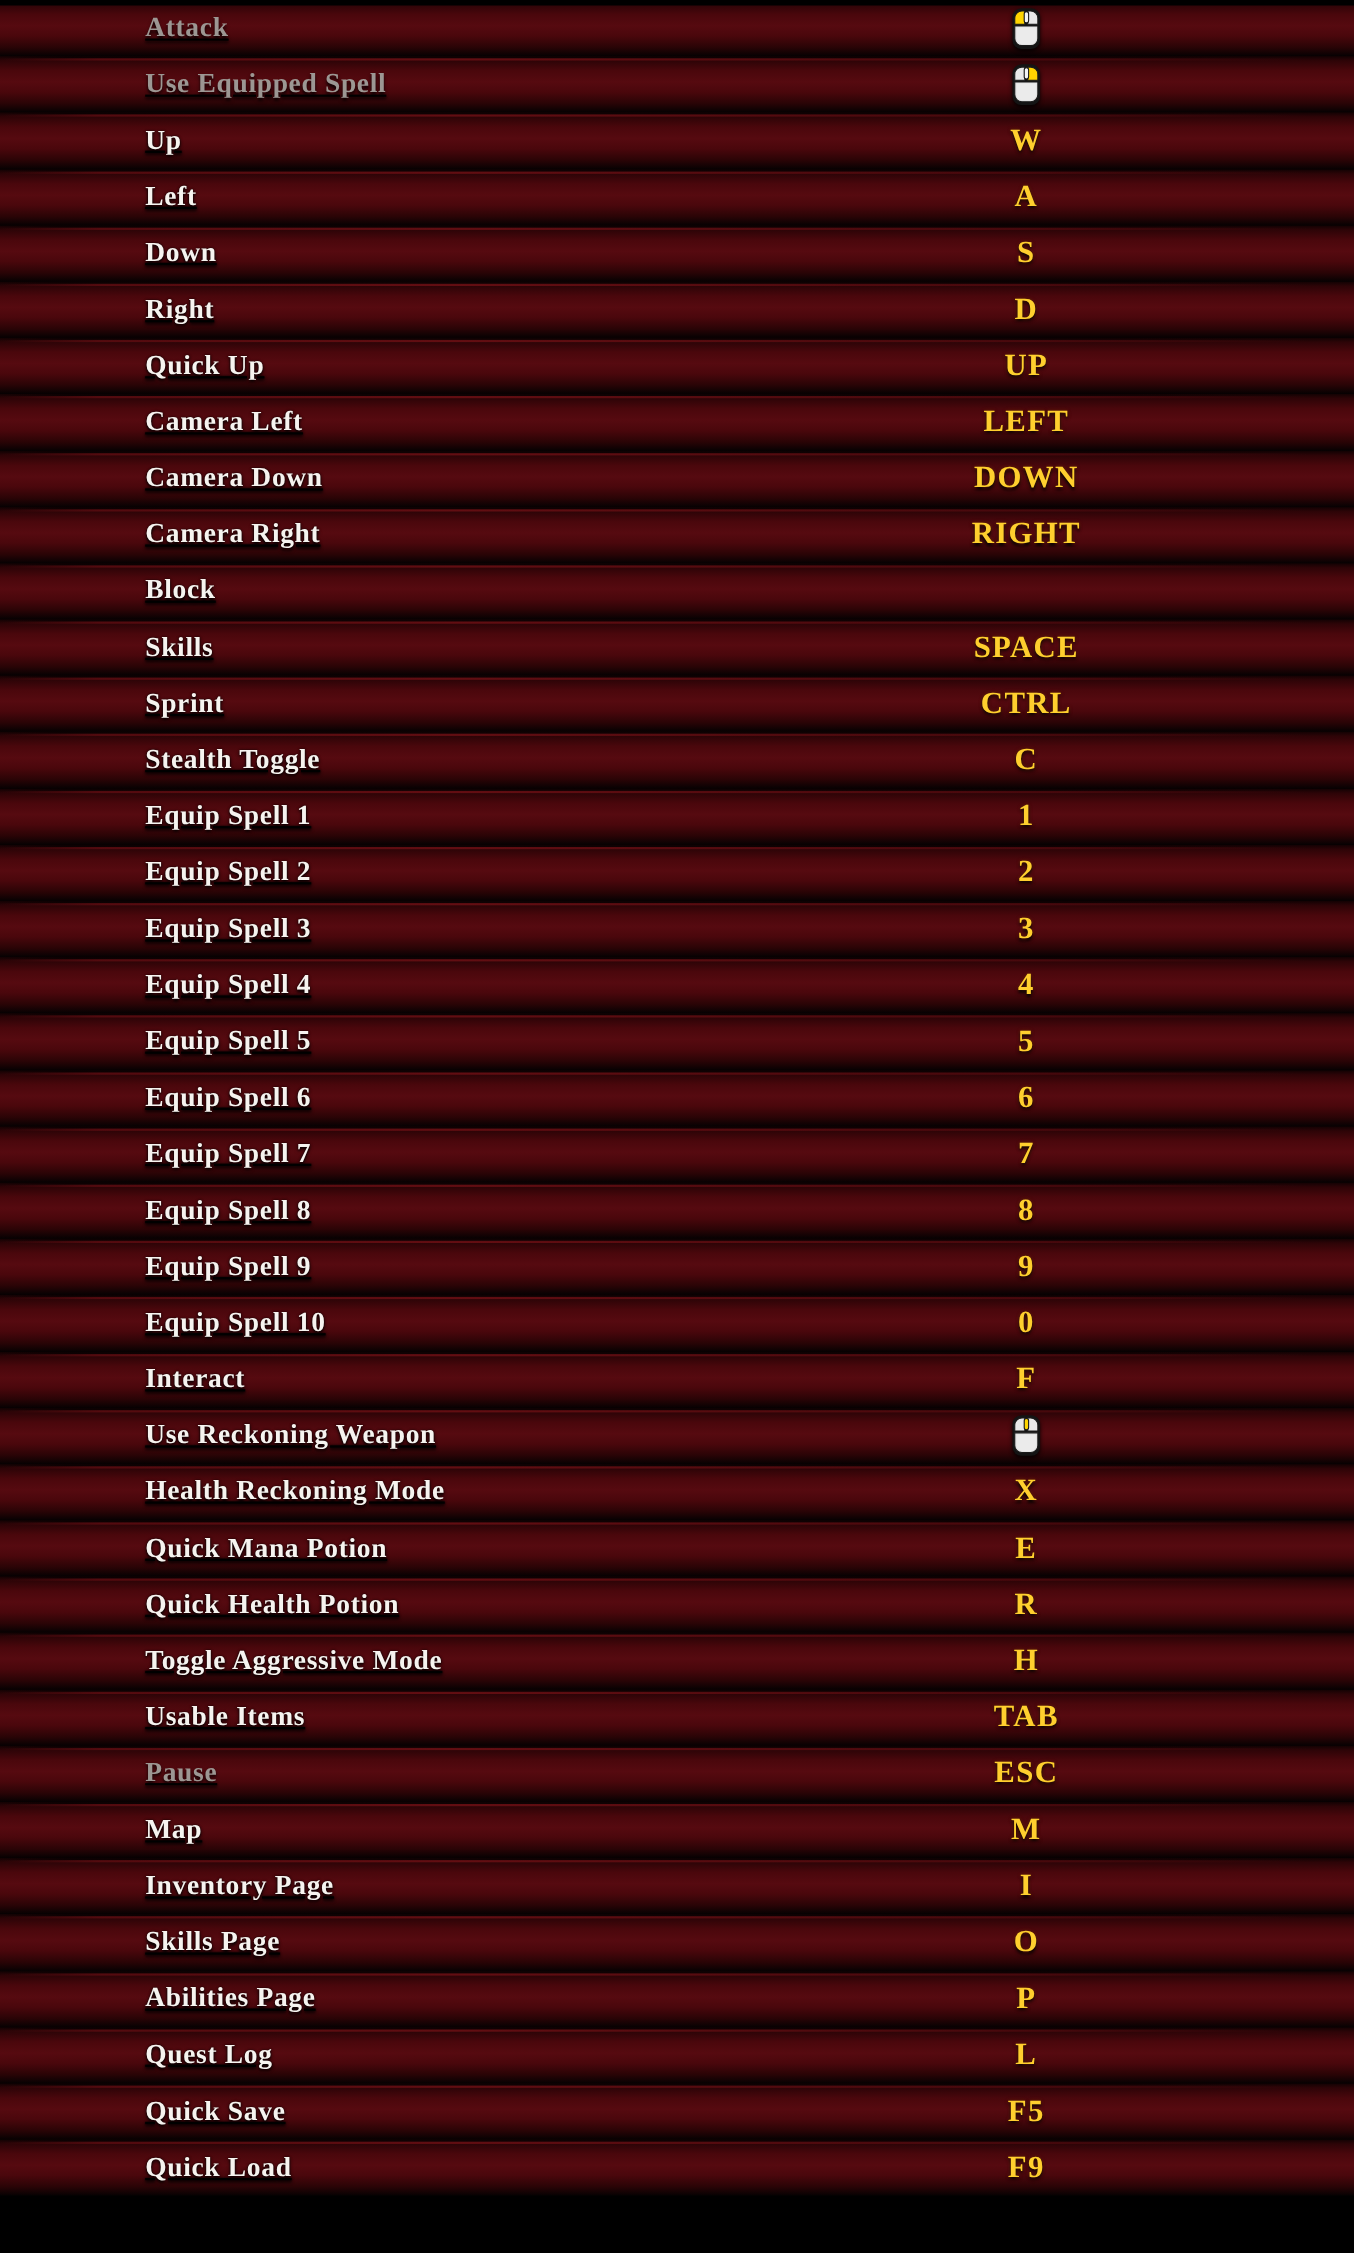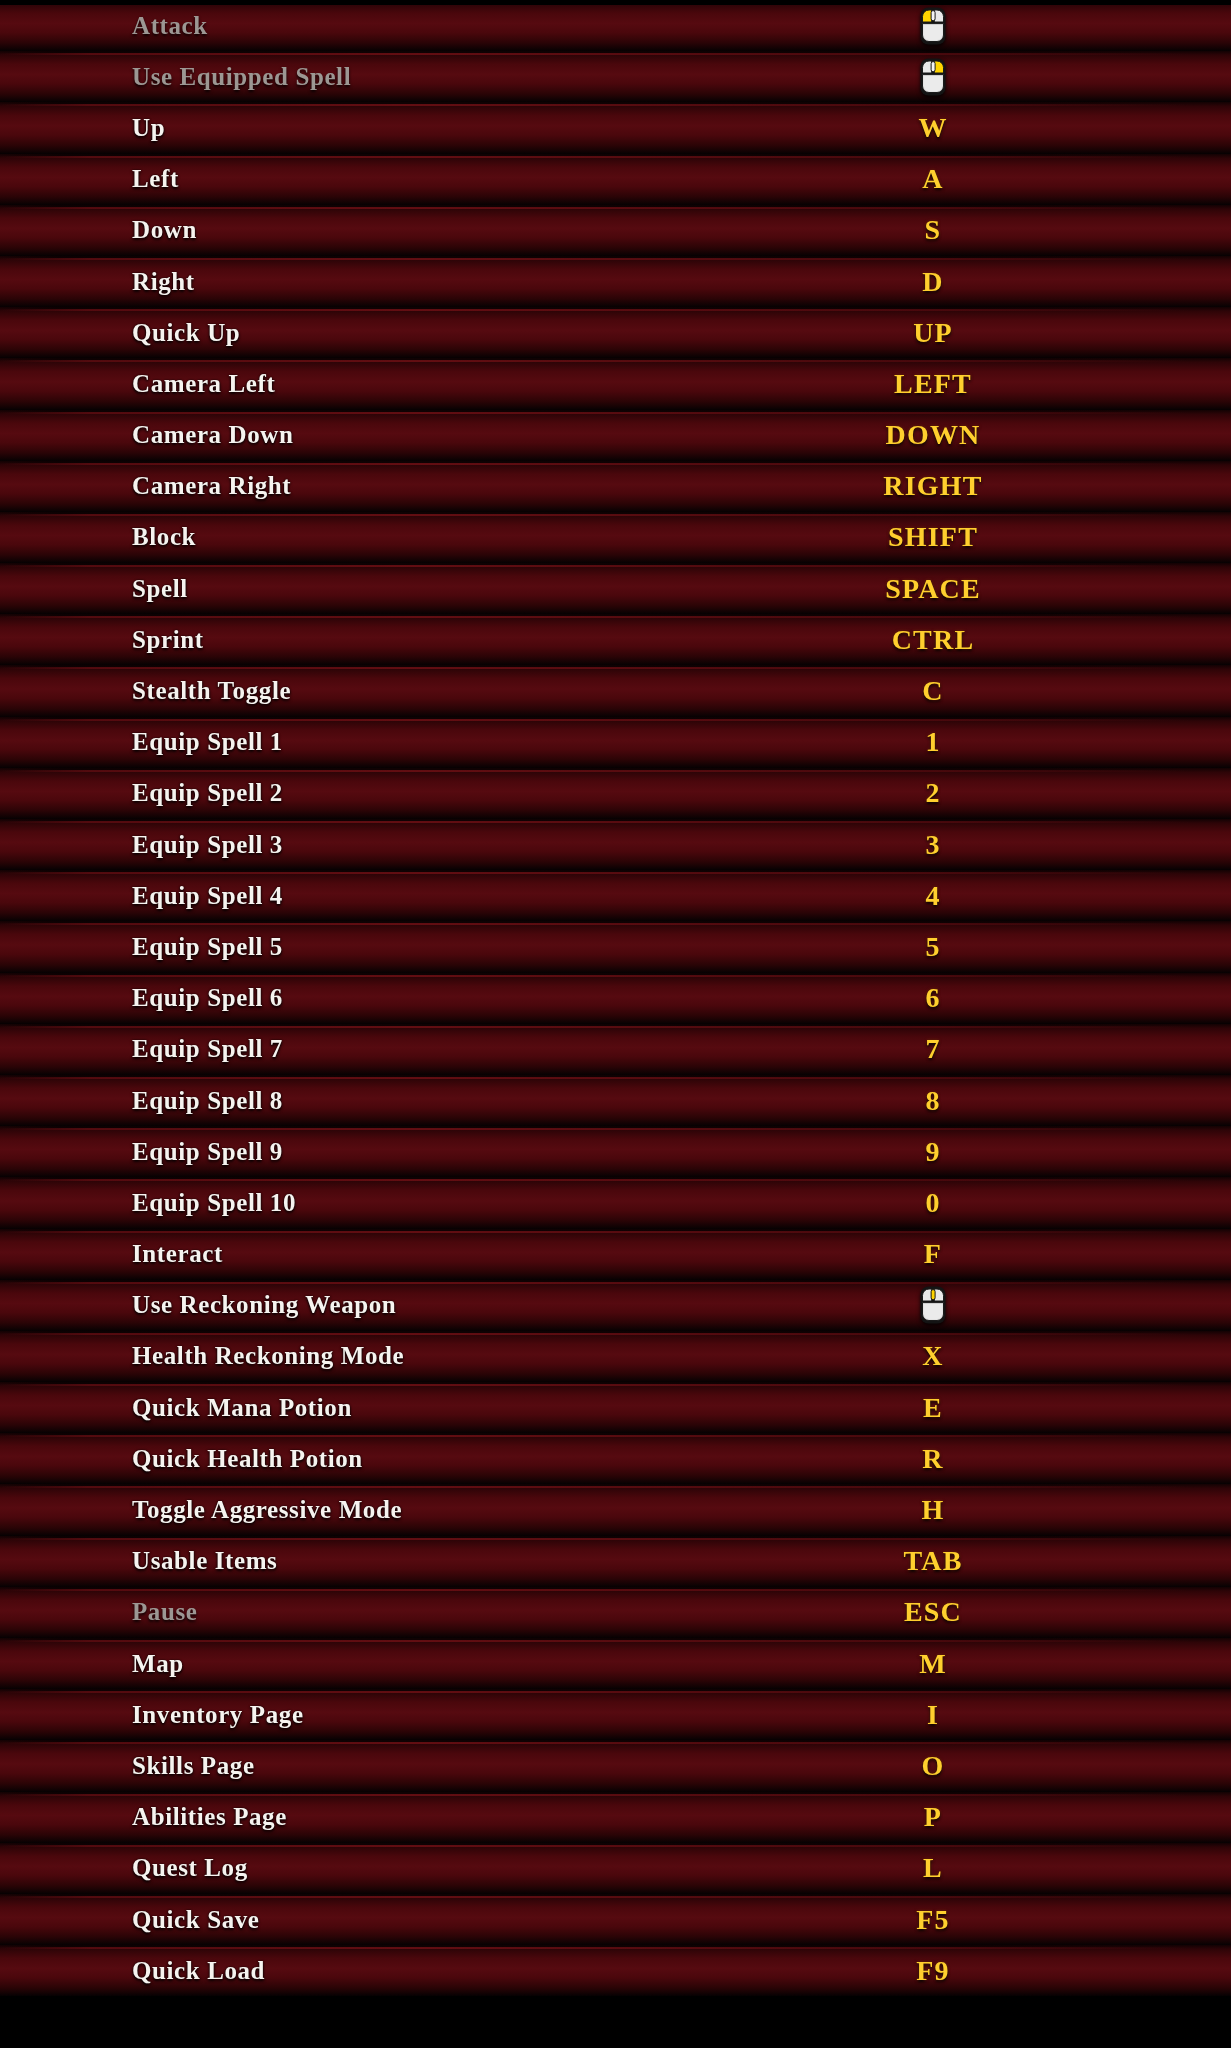--- a/index.html
+++ b/index.html
@@ -9,21 +9,21 @@
     font-family:"Liberation Serif","DejaVu Serif",serif;
     -webkit-font-smoothing:antialiased;
   }
   #screen{
     position:relative;width:1231px;height:2048px;
     background:#000;overflow:hidden;
   }
   
   #list{
     position:absolute;left:0;top:0;width:1231px;height:2048px;
-    display:flex;flex-direction:column;
+    display:flex;flex-direction:column;text-decoration:underline;
   }
   .row{
     position:relative;
     flex:0 0 51.2px;
     height:51.2px;
     display:flex;align-items:center;
     box-sizing:border-box;
   }
   
   .row .band{
@@ -215,29 +215,26 @@
     <div class="action">Camera Right</div>
     <div class="binding">
           <span class="keytext">RIGHT</span>
         </div>
   </div>
       <div class="row">
     <div class="band"></div>
     <div class="sep"></div>
     <div class="hilite"></div>
     <div class="action">Block</div>
-    <div class="binding">
-          <span class="keytext">SHIFT</span>
-        </div>
-  </div>
-      <div class="row">
-    <div class="band"></div>
-    <div class="sep"></div>
-    <div class="hilite"></div>
-    <div class="action">Spell</div>
+  </div>
+      <div class="row">
+    <div class="band"></div>
+    <div class="sep"></div>
+    <div class="hilite"></div>
+    <div class="action">Skills</div>
     <div class="binding">
           <span class="keytext">SPACE</span>
         </div>
   </div>
       <div class="row">
     <div class="band"></div>
     <div class="sep"></div>
     <div class="hilite"></div>
     <div class="action">Sprint</div>
     <div class="binding">

